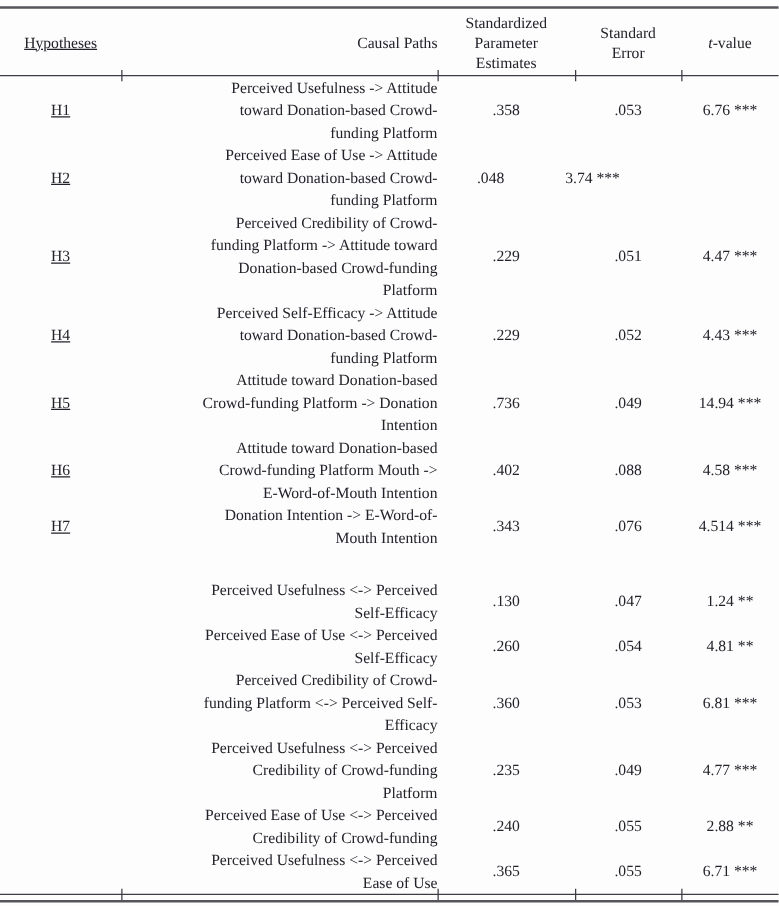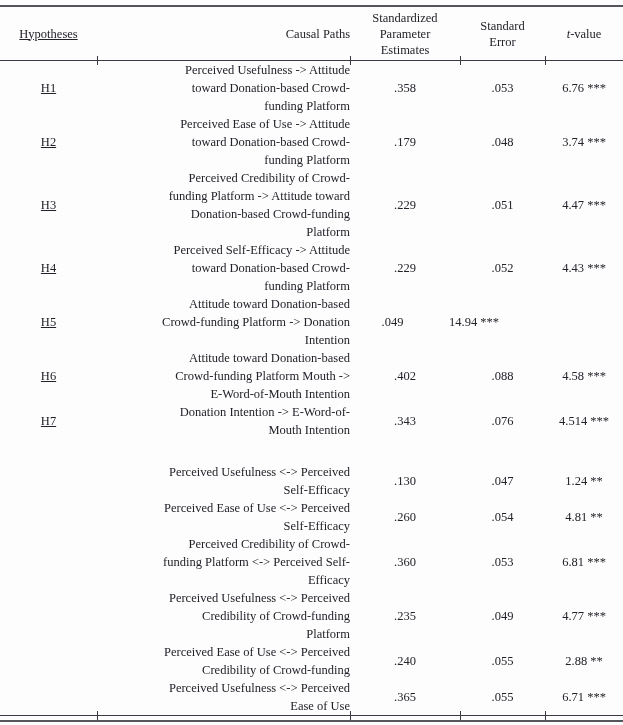--- a/index.html
+++ b/index.html
@@ -104,21 +104,20 @@
 funding Platform</div>
         <div class="cell c-est">.358</div>
         <div class="cell c-se">.053</div>
         <div class="cell c-t">6.76 ***</div>
       </div>
       <div class="trow">
         <div class="cell c-hyp">H2</div>
         <div class="cell c-path">Perceived Ease of Use -&gt; Attitude
 toward Donation-based Crowd-
 funding Platform</div>
-        <div class="cell c-est">.179</div>
         <div class="cell c-se">.048</div>
         <div class="cell c-t">3.74 ***</div>
       </div>
       <div class="trow">
         <div class="cell c-hyp">H3</div>
         <div class="cell c-path">Perceived Credibility of Crowd-
 funding Platform -&gt; Attitude toward
 Donation-based Crowd-funding
 Platform</div>
         <div class="cell c-est">.229</div>
@@ -132,20 +131,21 @@
 funding Platform</div>
         <div class="cell c-est">.229</div>
         <div class="cell c-se">.052</div>
         <div class="cell c-t">4.43 ***</div>
       </div>
       <div class="trow">
         <div class="cell c-hyp">H5</div>
         <div class="cell c-path">Attitude toward Donation-based
 Crowd-funding Platform -&gt; Donation
 Intention</div>
+        <div class="cell c-est">.736</div>
         <div class="cell c-se">.049</div>
         <div class="cell c-t">14.94 ***</div>
       </div>
       <div class="trow">
         <div class="cell c-hyp">H6</div>
         <div class="cell c-path">Attitude toward Donation-based
 Crowd-funding Platform Mouth -&gt;
 E-Word-of-Mouth Intention</div>
         <div class="cell c-est">.402</div>
         <div class="cell c-se">.088</div>

